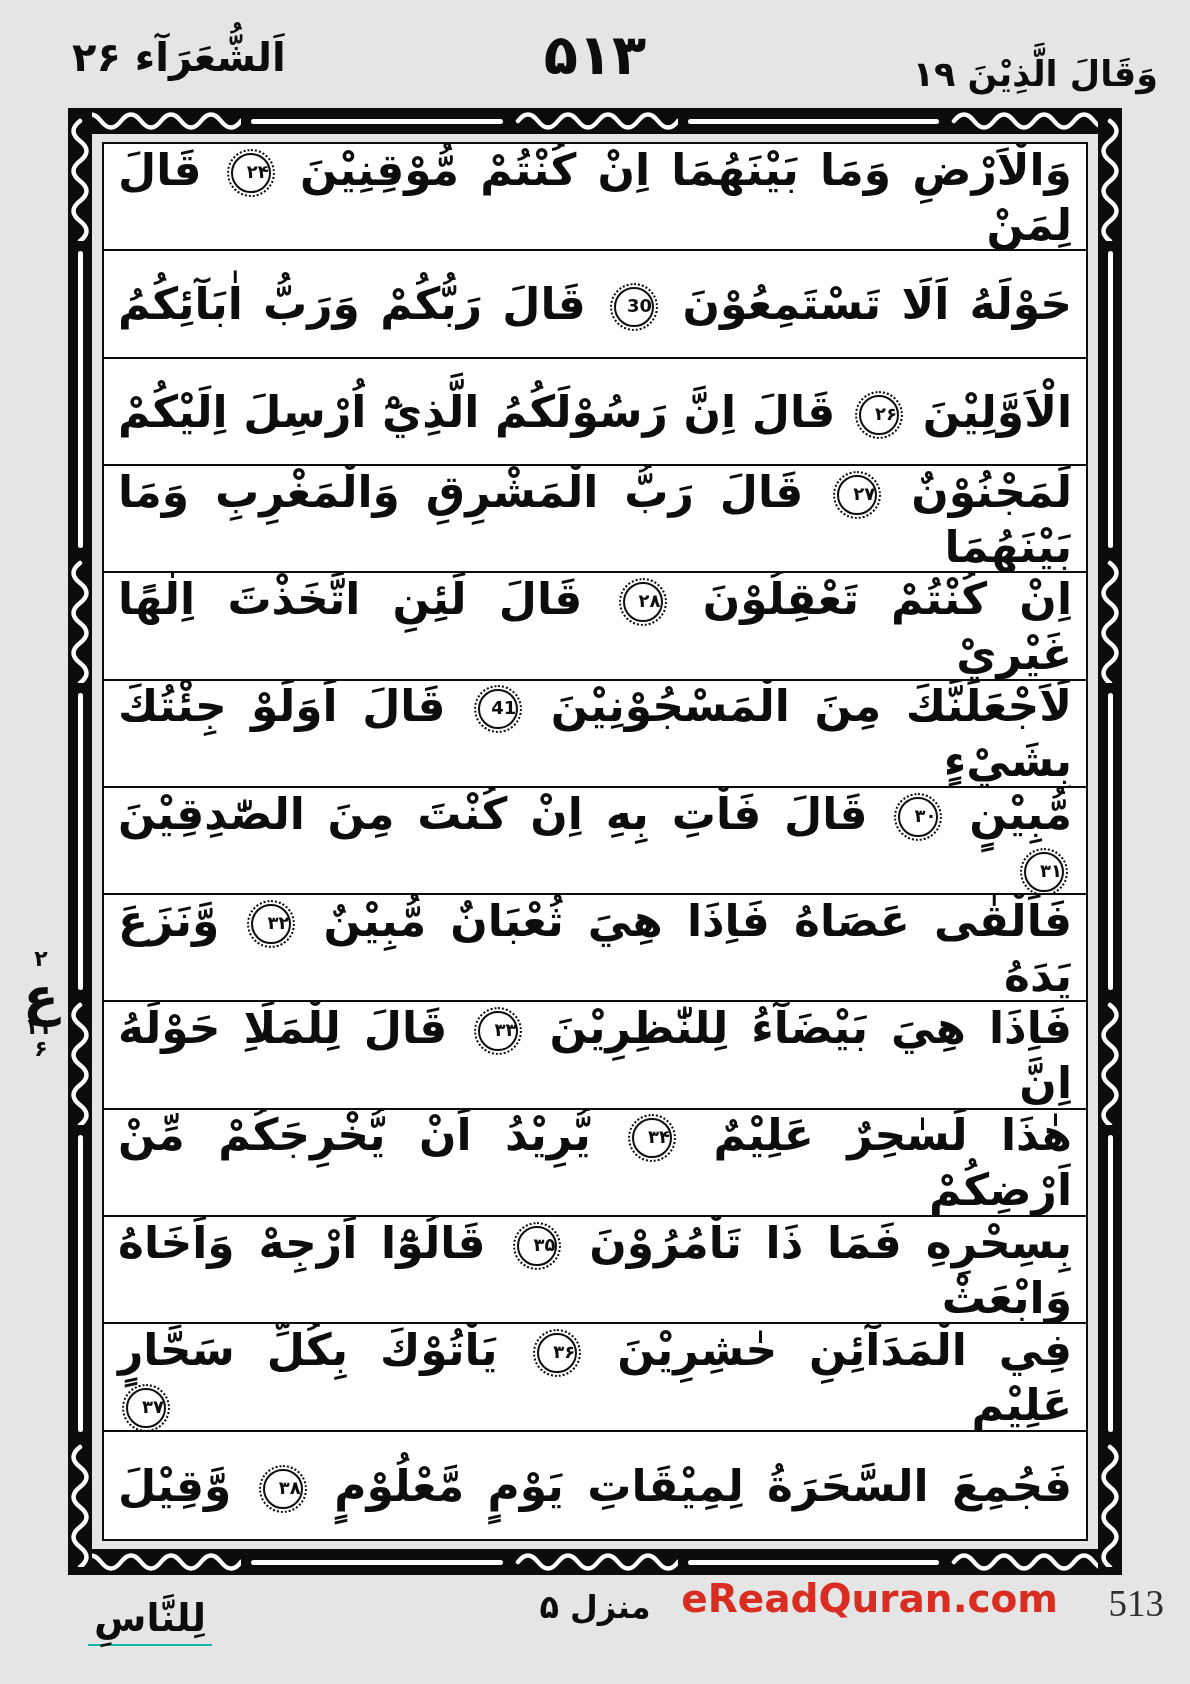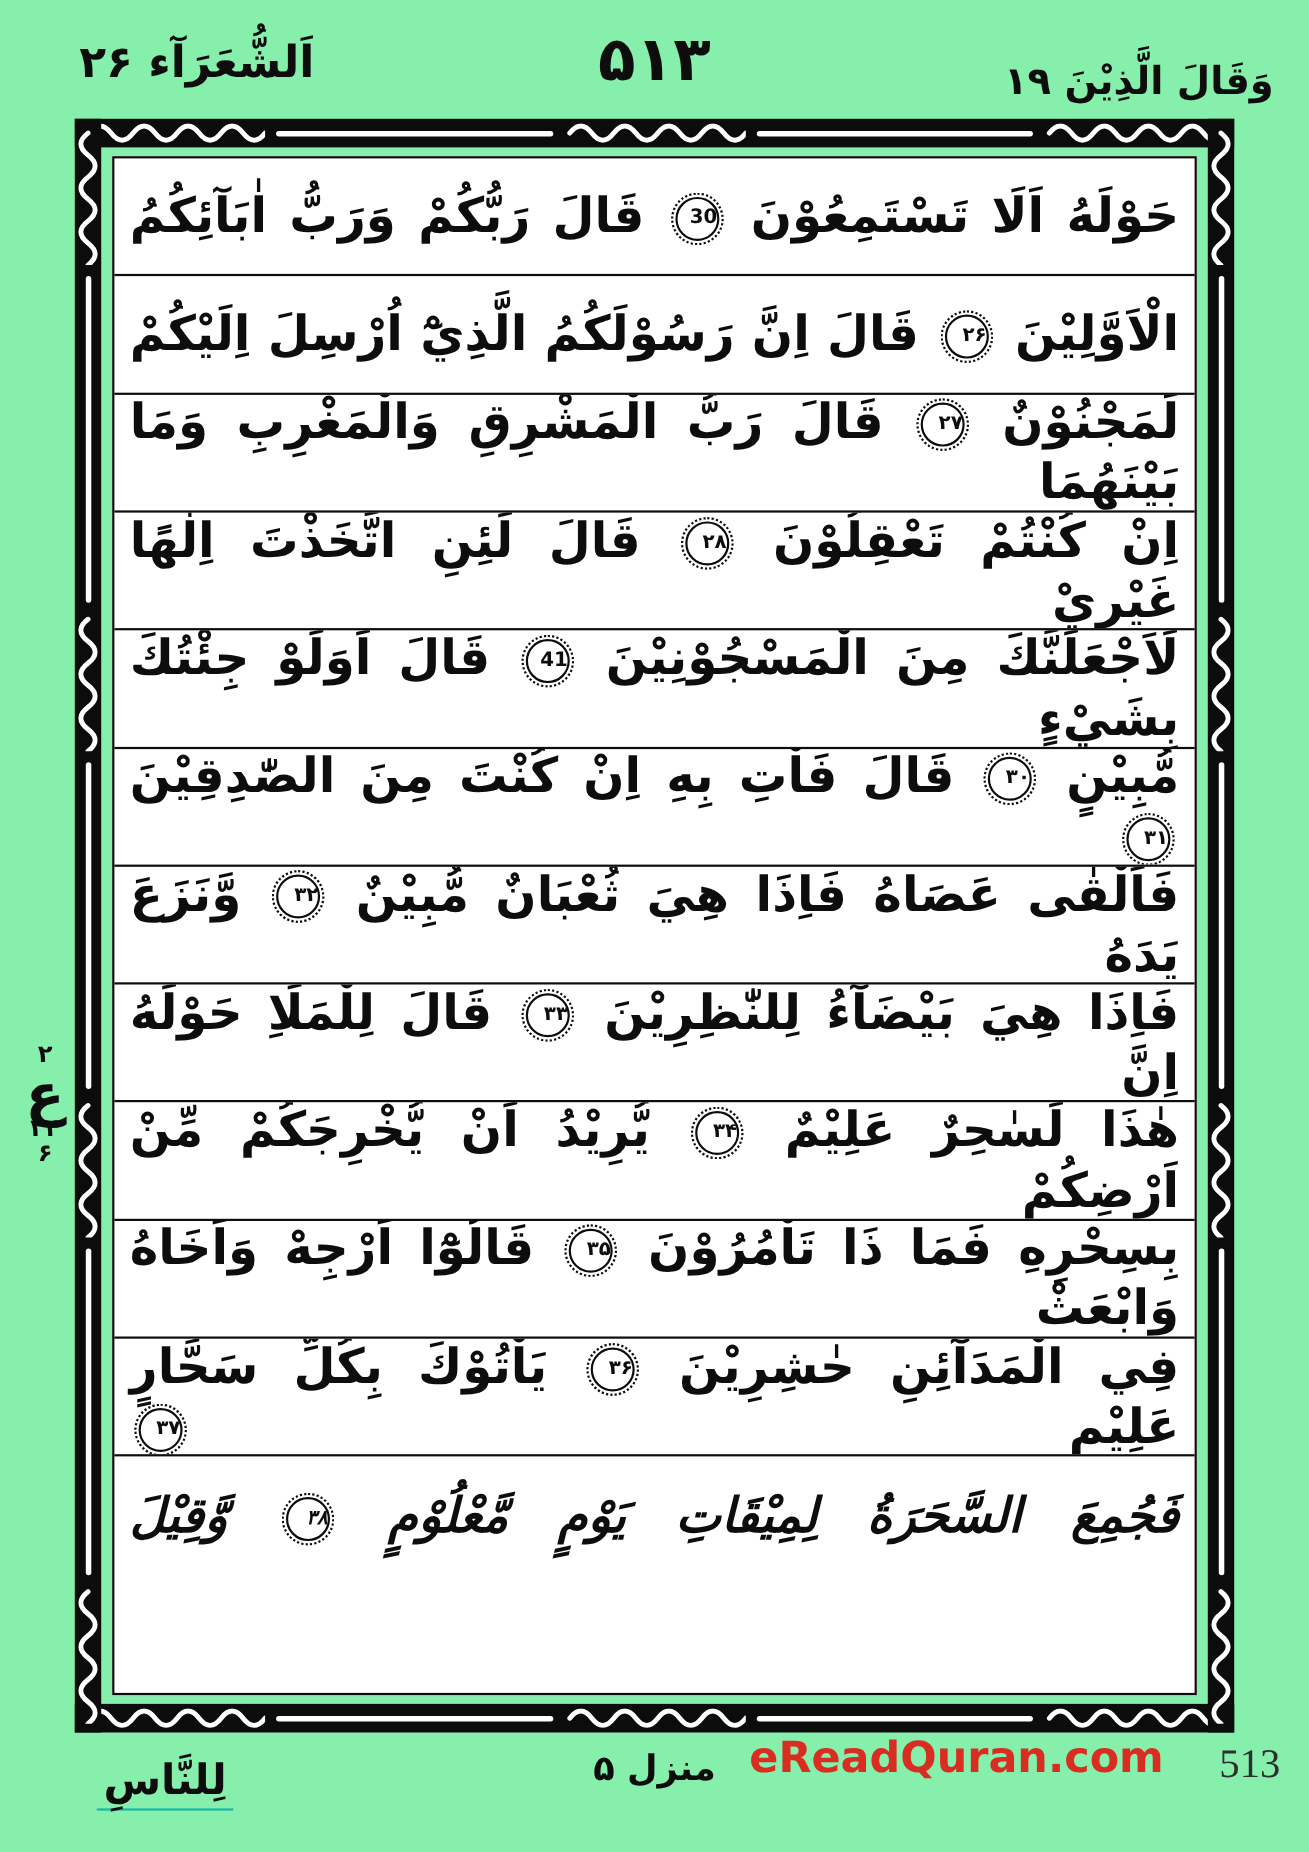--- a/index.html
+++ b/index.html
@@ -1,19 +1,19 @@
 <!DOCTYPE html>
 <html lang="ar"><head>
 <meta charset="utf-8">
 <style>
   html,body{margin:0;padding:0;background:#ffffff;}
   .page{
     position:relative;
     width:1190px;height:1684px;
-    background:#86efac;
+    background:#e5e5e5;
     font-family:"DejaVu Sans",sans-serif;
     color:#0d0d0d;
     overflow:hidden;
   }
   
   .hdr{position:absolute;font-weight:bold;direction:rtl;white-space:nowrap;}
   .hdr-surah{left:72px;top:34px;font-size:40px;}
   .hdr-page{left:50%;top:22px;transform:translateX(-50%);font-size:56px;}
   .hdr-juz{right:32px;top:54px;font-size:35px;}
 
@@ -29,21 +29,21 @@
   .orn{flex:0 0 auto;display:block;}
 
   
   .inner{
     position:absolute;top:34px;bottom:34px;left:34px;right:34px;
     border:2px solid #0d0d0d;
     display:grid;grid-template-rows:repeat(13,1fr);
     background:#ffffff;
   }
   .row{border-bottom:2px solid #0d0d0d;display:flex;align-items:center;padding:0 14px;overflow:hidden;}
-  .row:last-child{border-bottom:none;font-style:italic;}
+  .row:last-child{border-bottom:none;}
   .ayah{
     width:100%;direction:rtl;
     text-align:justify;text-align-last:justify;text-justify:inter-word;
     font-size:44px;font-weight:bold;line-height:1.25;
     font-family:"DejaVu Sans",sans-serif;
   }
   .vnum{
     display:inline-block;min-width:36px;height:36px;line-height:34px;
     border:2px solid #0d0d0d;border-radius:50%;
     outline:2px dotted #0d0d0d;outline-offset:2px;
@@ -133,20 +133,23 @@
           <path d="M9 5 q13 10 0 20 t0 20 t0 20 t0 20 t0 20 t0 20" fill="none" stroke="#ffffff" stroke-width="4.5" stroke-linecap="round"></path>
         </svg>
       <div class="stripe-v"></div>
       <svg class="orn" width="18" height="125" viewBox="0 0 18 125">
           <path d="M9 5 q13 10 0 20 t0 20 t0 20 t0 20 t0 20 t0 20" fill="none" stroke="#ffffff" stroke-width="4.5" stroke-linecap="round"></path>
         </svg>
     </div>
 
     <div class="inner">
         <div class="row">
+          <div class="ayah"><span>وَالْاَرْضِ وَمَا بَيْنَهُمَا اِنْ كُنْتُمْ مُّوْقِنِيْنَ</span> <span class="vnum">۲۴</span> <span>قَالَ لِمَنْ</span></div>
+        </div>
+        <div class="row">
           <div class="ayah"><span>حَوْلَهُ اَلَا تَسْتَمِعُوْنَ</span> <span class="vnum">30</span> <span>قَالَ رَبُّكُمْ وَرَبُّ اٰبَآئِكُمُ</span></div>
         </div>
         <div class="row">
           <div class="ayah"><span>الْاَوَّلِيْنَ</span> <span class="vnum">۲۶</span> <span>قَالَ اِنَّ رَسُوْلَكُمُ الَّذِيْٓ اُرْسِلَ اِلَيْكُمْ</span></div>
         </div>
         <div class="row">
           <div class="ayah"><span>لَمَجْنُوْنٌ</span> <span class="vnum">۲۷</span> <span>قَالَ رَبُّ الْمَشْرِقِ وَالْمَغْرِبِ وَمَا بَيْنَهُمَا</span></div>
         </div>
         <div class="row">
           <div class="ayah"><span>اِنْ كُنْتُمْ تَعْقِلُوْنَ</span> <span class="vnum">۲۸</span> <span>قَالَ لَئِنِ اتَّخَذْتَ اِلٰهًا غَيْرِيْ</span></div>

